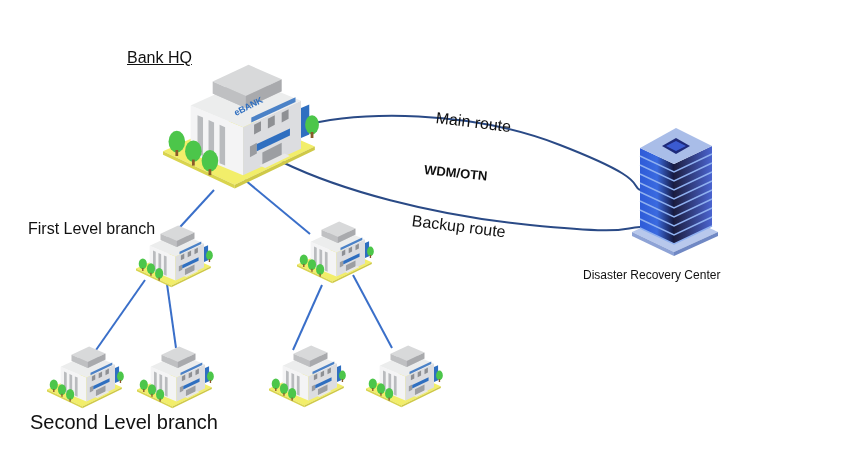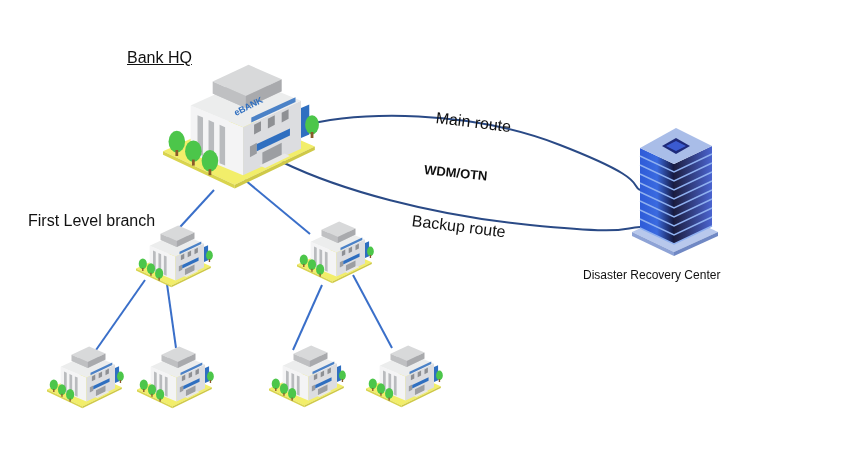--- a/index.html
+++ b/index.html
@@ -1,20 +1,20 @@
 <!DOCTYPE html>
 <html><head>
 <meta charset="utf-8">
 <style>
   html, body { margin:0; padding:0; background:#ffffff; }
   body { width:847px; height:468px; position:relative; overflow:hidden; font-family:"Liberation Sans", sans-serif; }
   #stage { position:absolute; left:0; top:0; width:847px; height:468px; }
   .lbl { position:absolute; color:#111; white-space:nowrap; font-family:"Liberation Sans", sans-serif; }
   #lbl-hq { left:127px; top:49px; font-size:16px;text-decoration:underline; }
-  #lbl-first { left:28px; top:212px; font-size:16px; }
+  #lbl-first { left:28px; top:220px; font-size:16px; }
   #lbl-second { left:30px; top:411px; font-size:20px; }
   #lbl-drc { left:583px; top:268px; font-size:12px; }
   #lbl-main { left:437px; top:109px; font-size:16px; transform:rotate(7deg); transform-origin:left top; }
   #lbl-wdm { left:425px; top:162px; font-size:13px; font-weight:bold; transform:rotate(6deg); transform-origin:left top; }
   #lbl-backup { left:413px; top:212px; font-size:16px; transform:rotate(7deg); transform-origin:left top; }
 </style>
 </head>
 <body>
 
 <div id="stage">
@@ -141,17 +141,18 @@
         </g>
 
       <polygon points="640,148 676,128 712,146 674,164" fill="#a9bde8"></polygon>
       <polygon points="662,146 676,138 690,146 676,154" fill="#1e2a7a"></polygon>
       <polygon points="666,146 676,141 686,146 676,151" fill="#3b5bd0"></polygon>
     </g>
   </svg>
 
   <div class="lbl" id="lbl-hq">Bank HQ</div>
   <div class="lbl" id="lbl-first">First Level branch</div>
+  <div class="lbl" id="lbl-second">Second Level branch</div>
   <div class="lbl" id="lbl-drc">Disaster Recovery Center</div>
   <div class="lbl" id="lbl-main">Main route</div>
   <div class="lbl" id="lbl-wdm">WDM/OTN</div>
   <div class="lbl" id="lbl-backup">Backup route</div>
 </div>
 
 </body></html>

